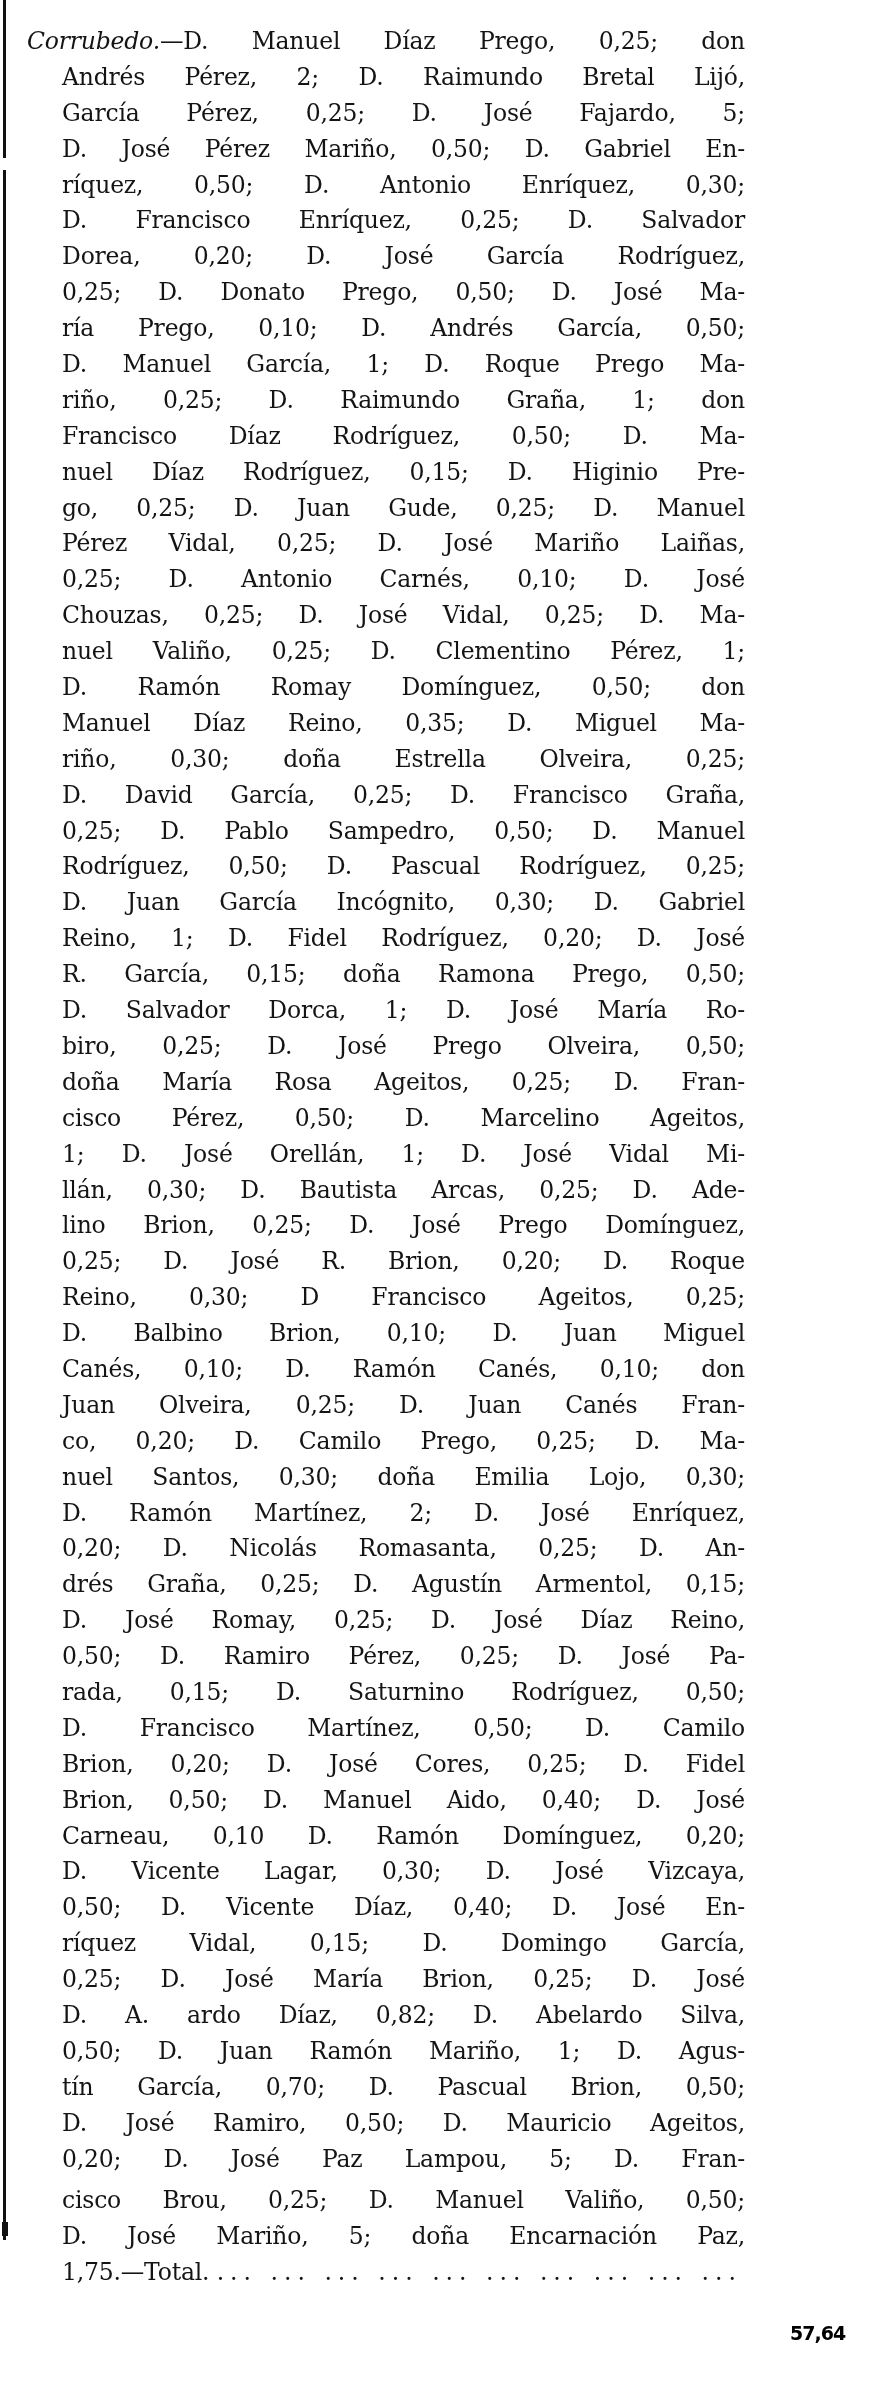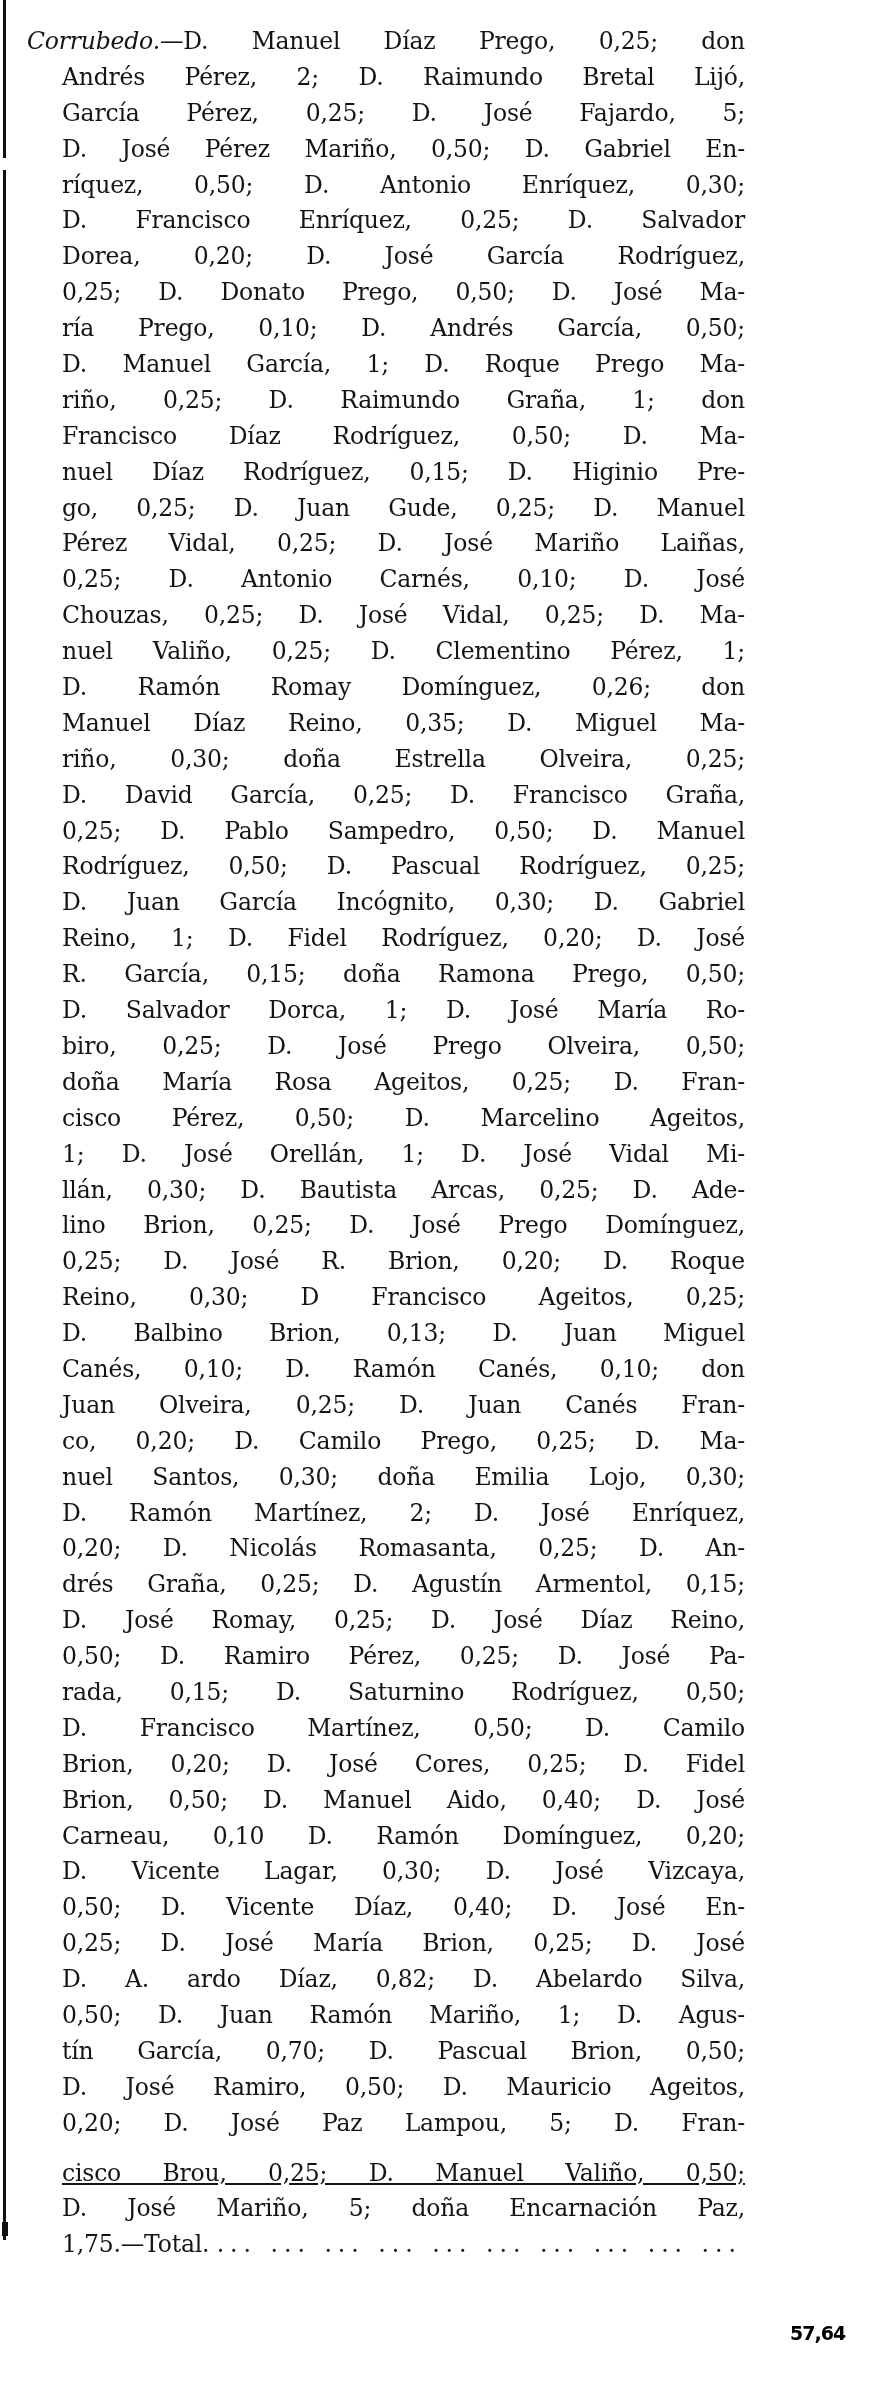--- a/index.html
+++ b/index.html
@@ -14,21 +14,21 @@
   }
   .line {
     position: relative; height: 35.9px; line-height: 35.9px;
     padding-left: 62px; padding-right: 0; width: 683px;
     white-space: nowrap; text-align: justify; text-align-last: justify;
     letter-spacing: -0.2px;
   }
   .line.first { padding-left: 27px; width: 718px; }
   .line.last { text-align-last: left; }
   .line .place { font-style: italic; }
-  .line.gap { margin-top: 14px; text-decoration: underline; }
+  .line.gap { margin-top: 6px; }
   .total {
     position: absolute; left: 790px; top: 2322px;
     font-family: "DejaVu Sans", "Liberation Sans", sans-serif; font-weight: bold;
     font-size: 19px; color: #000; letter-spacing: -1px;
   }
   .leaders { letter-spacing: 6px; }
 </style>
 </head>
 <body>
 
@@ -49,55 +49,56 @@
     <div class="line">ría Prego, 0,10; D. Andrés García, 0,50;</div>
     <div class="line">D. Manuel García, 1; D. Roque Prego Ma-</div>
     <div class="line">riño, 0,25; D. Raimundo Graña, 1; don</div>
     <div class="line">Francisco Díaz Rodríguez, 0,50; D. Ma-</div>
     <div class="line">nuel Díaz Rodríguez, 0,15; D. Higinio Pre-</div>
     <div class="line">go, 0,25; D. Juan Gude, 0,25; D. Manuel</div>
     <div class="line">Pérez Vidal, 0,25; D. José Mariño Laiñas,</div>
     <div class="line">0,25; D. Antonio Carnés, 0,10; D. José</div>
     <div class="line">Chouzas, 0,25; D. José Vidal, 0,25; D. Ma-</div>
     <div class="line">nuel Valiño, 0,25; D. Clementino Pérez, 1;</div>
-    <div class="line">D. Ramón Romay Domínguez, 0,26; don</div>
+    <div class="line">D. Ramón Romay Domínguez, 0,50; don</div>
     <div class="line">Manuel Díaz Reino, 0,35; D. Miguel Ma-</div>
     <div class="line">riño, 0,30; doña Estrella Olveira, 0,25;</div>
     <div class="line">D. David García, 0,25; D. Francisco Graña,</div>
     <div class="line">0,25; D. Pablo Sampedro, 0,50; D. Manuel</div>
     <div class="line">Rodríguez, 0,50; D. Pascual Rodríguez, 0,25;</div>
     <div class="line">D. Juan García Incógnito, 0,30; D. Gabriel</div>
     <div class="line">Reino, 1; D. Fidel Rodríguez, 0,20; D. José</div>
     <div class="line">R. García, 0,15; doña Ramona Prego, 0,50;</div>
     <div class="line">D. Salvador Dorca, 1; D. José María Ro-</div>
     <div class="line">biro, 0,25; D. José Prego Olveira, 0,50;</div>
     <div class="line">doña María Rosa Ageitos, 0,25; D. Fran-</div>
     <div class="line">cisco Pérez, 0,50; D. Marcelino Ageitos,</div>
     <div class="line">1; D. José Orellán, 1; D. José Vidal Mi-</div>
     <div class="line">llán, 0,30; D. Bautista Arcas, 0,25; D. Ade-</div>
     <div class="line">lino Brion, 0,25; D. José Prego Domínguez,</div>
     <div class="line">0,25; D. José R. Brion, 0,20; D. Roque</div>
     <div class="line">Reino, 0,30; D Francisco Ageitos, 0,25;</div>
-    <div class="line">D. Balbino Brion, 0,13; D. Juan Miguel</div>
+    <div class="line">D. Balbino Brion, 0,10; D. Juan Miguel</div>
     <div class="line">Canés, 0,10; D. Ramón Canés, 0,10; don</div>
     <div class="line">Juan Olveira, 0,25; D. Juan Canés Fran-</div>
     <div class="line">co, 0,20; D. Camilo Prego, 0,25; D. Ma-</div>
     <div class="line">nuel Santos, 0,30; doña Emilia Lojo, 0,30;</div>
     <div class="line">D. Ramón Martínez, 2; D. José Enríquez,</div>
     <div class="line">0,20; D. Nicolás Romasanta, 0,25; D. An-</div>
     <div class="line">drés Graña, 0,25; D. Agustín Armentol, 0,15;</div>
     <div class="line">D. José Romay, 0,25; D. José Díaz Reino,</div>
     <div class="line">0,50; D. Ramiro Pérez, 0,25; D. José Pa-</div>
     <div class="line">rada, 0,15; D. Saturnino Rodríguez, 0,50;</div>
     <div class="line">D. Francisco Martínez, 0,50; D. Camilo</div>
     <div class="line">Brion, 0,20; D. José Cores, 0,25; D. Fidel</div>
     <div class="line">Brion, 0,50; D. Manuel Aido, 0,40; D. José</div>
     <div class="line">Carneau, 0,10 D. Ramón Domínguez, 0,20;</div>
     <div class="line">D. Vicente Lagar, 0,30; D. José Vizcaya,</div>
     <div class="line">0,50; D. Vicente Díaz, 0,40; D. José En-</div>
+    <div class="line">ríquez Vidal, 0,15; D. Domingo García,</div>
     <div class="line">0,25; D. José María Brion, 0,25; D. José</div>
     <div class="line">D. A. ardo Díaz, 0,82; D. Abelardo Silva,</div>
     <div class="line">0,50; D. Juan Ramón Mariño, 1; D. Agus-</div>
     <div class="line">tín García, 0,70; D. Pascual Brion, 0,50;</div>
     <div class="line">D. José Ramiro, 0,50; D. Mauricio Ageitos,</div>
     <div class="line">0,20; D. José Paz Lampou, 5; D. Fran-</div>
     <div class="line gap">cisco Brou, 0,25; D. Manuel Valiño, 0,50;</div>
     <div class="line">D. José Mariño, 5; doña Encarnación Paz,</div>
     <div class="line last"><span>1,75.—Total.</span> <span class="leaders">... ... ... ... ... ... ... ... ... ...</span></div>
   </div>

